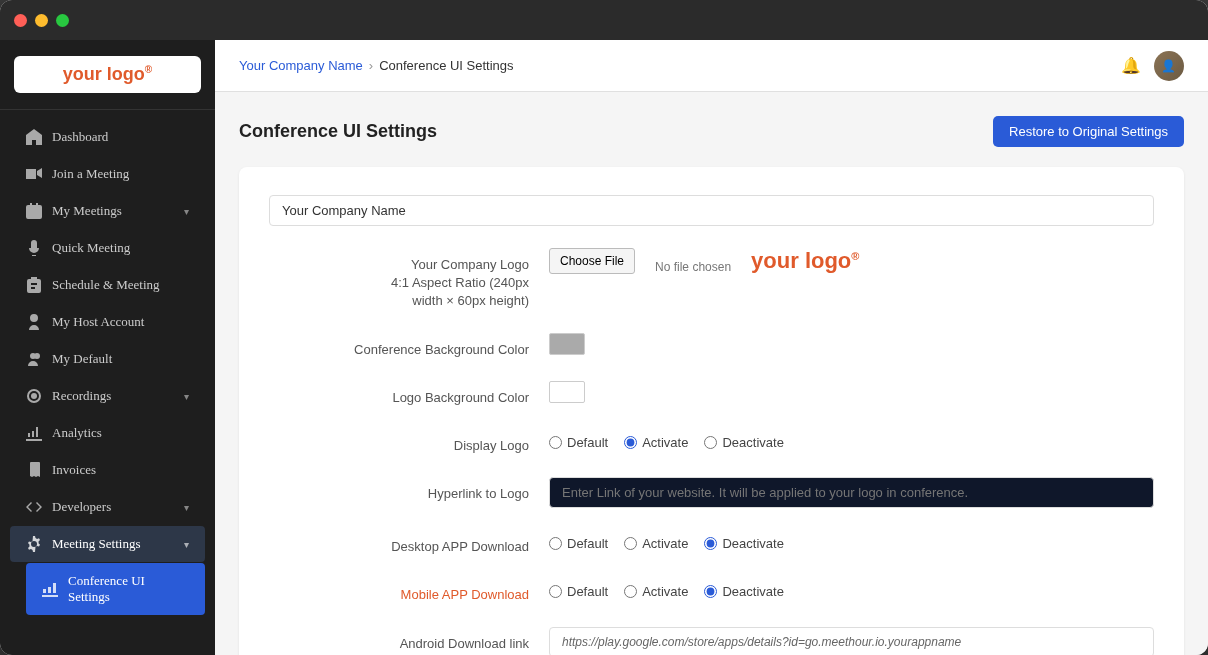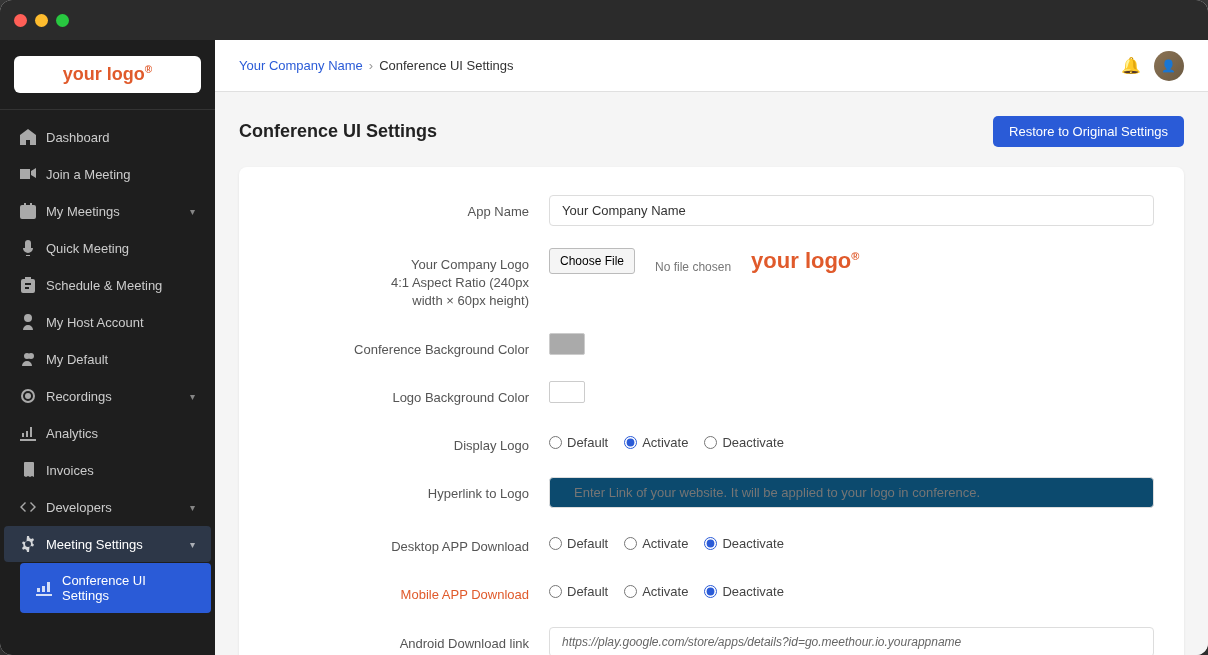--- a/index.html
+++ b/index.html
@@ -63,21 +63,21 @@
 
     .logo-text {
       font-size: 18px;
       font-weight: 700;
       color: #222;
     }
 
     .logo-text span { color: #e05a2b; }
     .logo-reg { font-size: 10px; color: #e05a2b; vertical-align: super; }
 
-    .nav-items { padding: 8px 0; flex: 1; }
+    .nav-items { padding: 8px 6px; flex: 1; font-family: Liberation Serif, serif; }
 
     .nav-item {
       display: flex;
       align-items: center;
       padding: 10px 16px;
       color: #ccc;
       font-size: 13px;
       cursor: pointer;
       gap: 10px;
       border-radius: 4px;
@@ -266,26 +266,26 @@
       gap: 5px;
       font-size: 13px;
       color: #444;
       cursor: pointer;
     }
 
     .radio-option input[type="radio"] { cursor: pointer; accent-color: #2a5bd7; }
 
     .hyperlink-input {
       width: 100%;
-      padding: 7px 24px;
+      padding: 7px 12px;
       border: 1px solid #ddd;
       border-radius: 4px;
       font-size: 13px;
       color: #aaa;
-      background: #0c4a6e;
+      background: #0f172a;
       outline: none;
     }
 
     .android-link-input {
       width: 100%;
       padding: 7px 12px;
       border: 1px solid #ddd;
       border-radius: 4px;
       font-size: 12px;
       color: #666;
@@ -430,21 +430,20 @@
 
       <div class="page-content">
         <div class="page-header">
           <h1 class="page-title">Conference UI Settings</h1>
           <button class="restore-btn">Restore to Original Settings</button>
         </div>
 
         <div class="settings-card">
 
           <div class="form-row">
-            <div class="form-label">App Name</div>
             <div class="form-control">
               <input type="text" class="text-input" value="Your Company Name" style="">
             </div>
           </div>
 
           <div class="form-row">
             <div class="form-label">
               <span>Your Company Logo</span><br>
               <span>4:1 Aspect Ratio (240px</span><br>
               <span>width × 60px height)</span>

